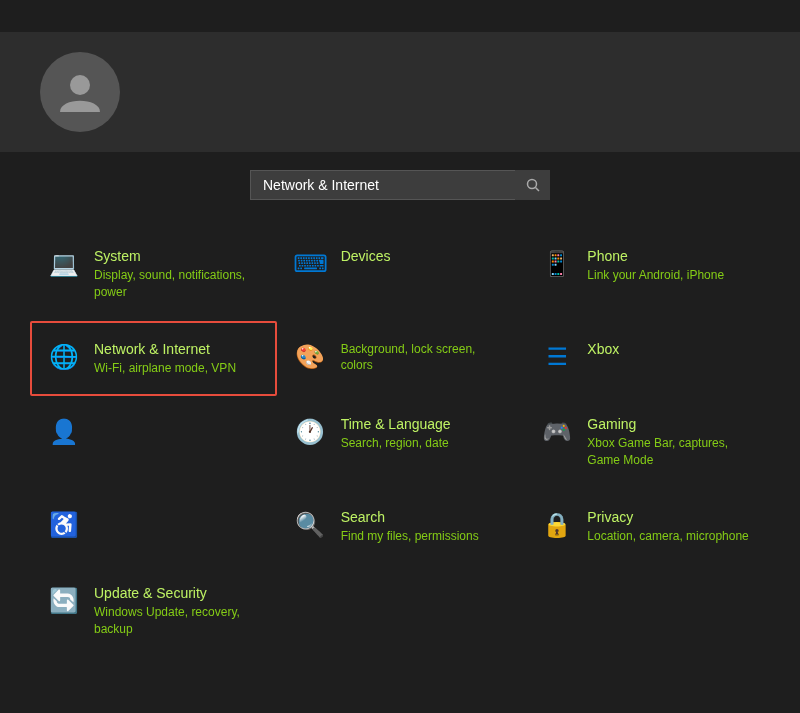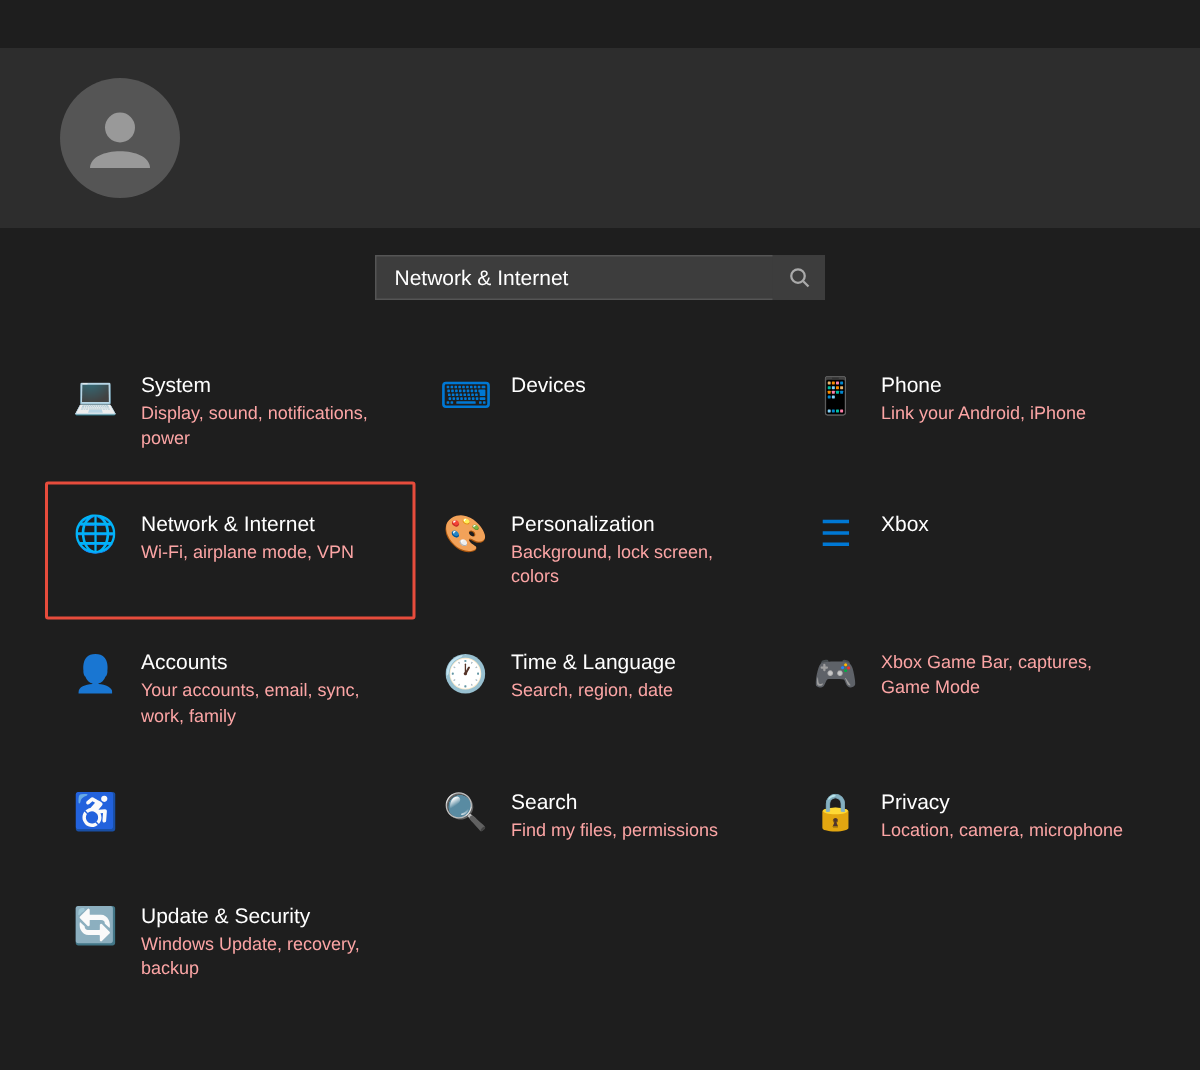--- a/index.html
+++ b/index.html
@@ -144,26 +144,26 @@
       align-items: center;
       justify-content: center;
       font-size: 24px;
     }
     .settings-text {
       flex: 1;
     }
     .settings-title {
       font-size: 14px;
       font-weight: 400;
-      color: #ffffff;
+      color: #bef264;
       margin-bottom: 3px;
     }
     .settings-desc {
       font-size: 12px;
-      color: #fca5a5;
+      color: #84cc16;
       line-height: 1.4;
     }
   </style>
 </head>
 <body>
 
 <div class="title-bar">
   <div class="title-bar-left">
     <span></span>
   </div>
@@ -224,47 +224,43 @@
     <div class="settings-item active">
       <div class="settings-icon">🌐</div>
       <div class="settings-text">
         <div class="settings-title">Network &amp; Internet</div>
         <div class="settings-desc">Wi-Fi, airplane mode, VPN</div>
       </div>
     </div>
     <div class="settings-item">
       <div class="settings-icon">🎨</div>
       <div class="settings-text">
-        <div class="settings-title">Personalization</div>
         <div class="settings-desc">Background, lock screen, colors</div>
       </div>
     </div>
     <div class="settings-item">
       <div class="settings-icon">☰</div>
       <div class="settings-text">
         <div class="settings-title">Xbox</div>
       </div>
     </div>
     <div class="settings-item">
       <div class="settings-icon">👤</div>
-      <div class="settings-text">
-        <div class="settings-title">Accounts</div>
-        <div class="settings-desc">Your accounts, email, sync, work, family</div>
-      </div>
     </div>
     <div class="settings-item">
       <div class="settings-icon">🕐</div>
       <div class="settings-text">
         <div class="settings-title">Time &amp; Language</div>
         <div class="settings-desc">Search, region, date</div>
       </div>
     </div>
     <div class="settings-item">
       <div class="settings-icon">🎮</div>
       <div class="settings-text">
+        <div class="settings-title">Gaming</div>
         <div class="settings-desc">Xbox Game Bar, captures, Game Mode</div>
       </div>
     </div>
     <div class="settings-item">
       <div class="settings-icon">♿</div>
     </div>
     <div class="settings-item">
       <div class="settings-icon">🔍</div>
       <div class="settings-text">
         <div class="settings-title">Search</div>

